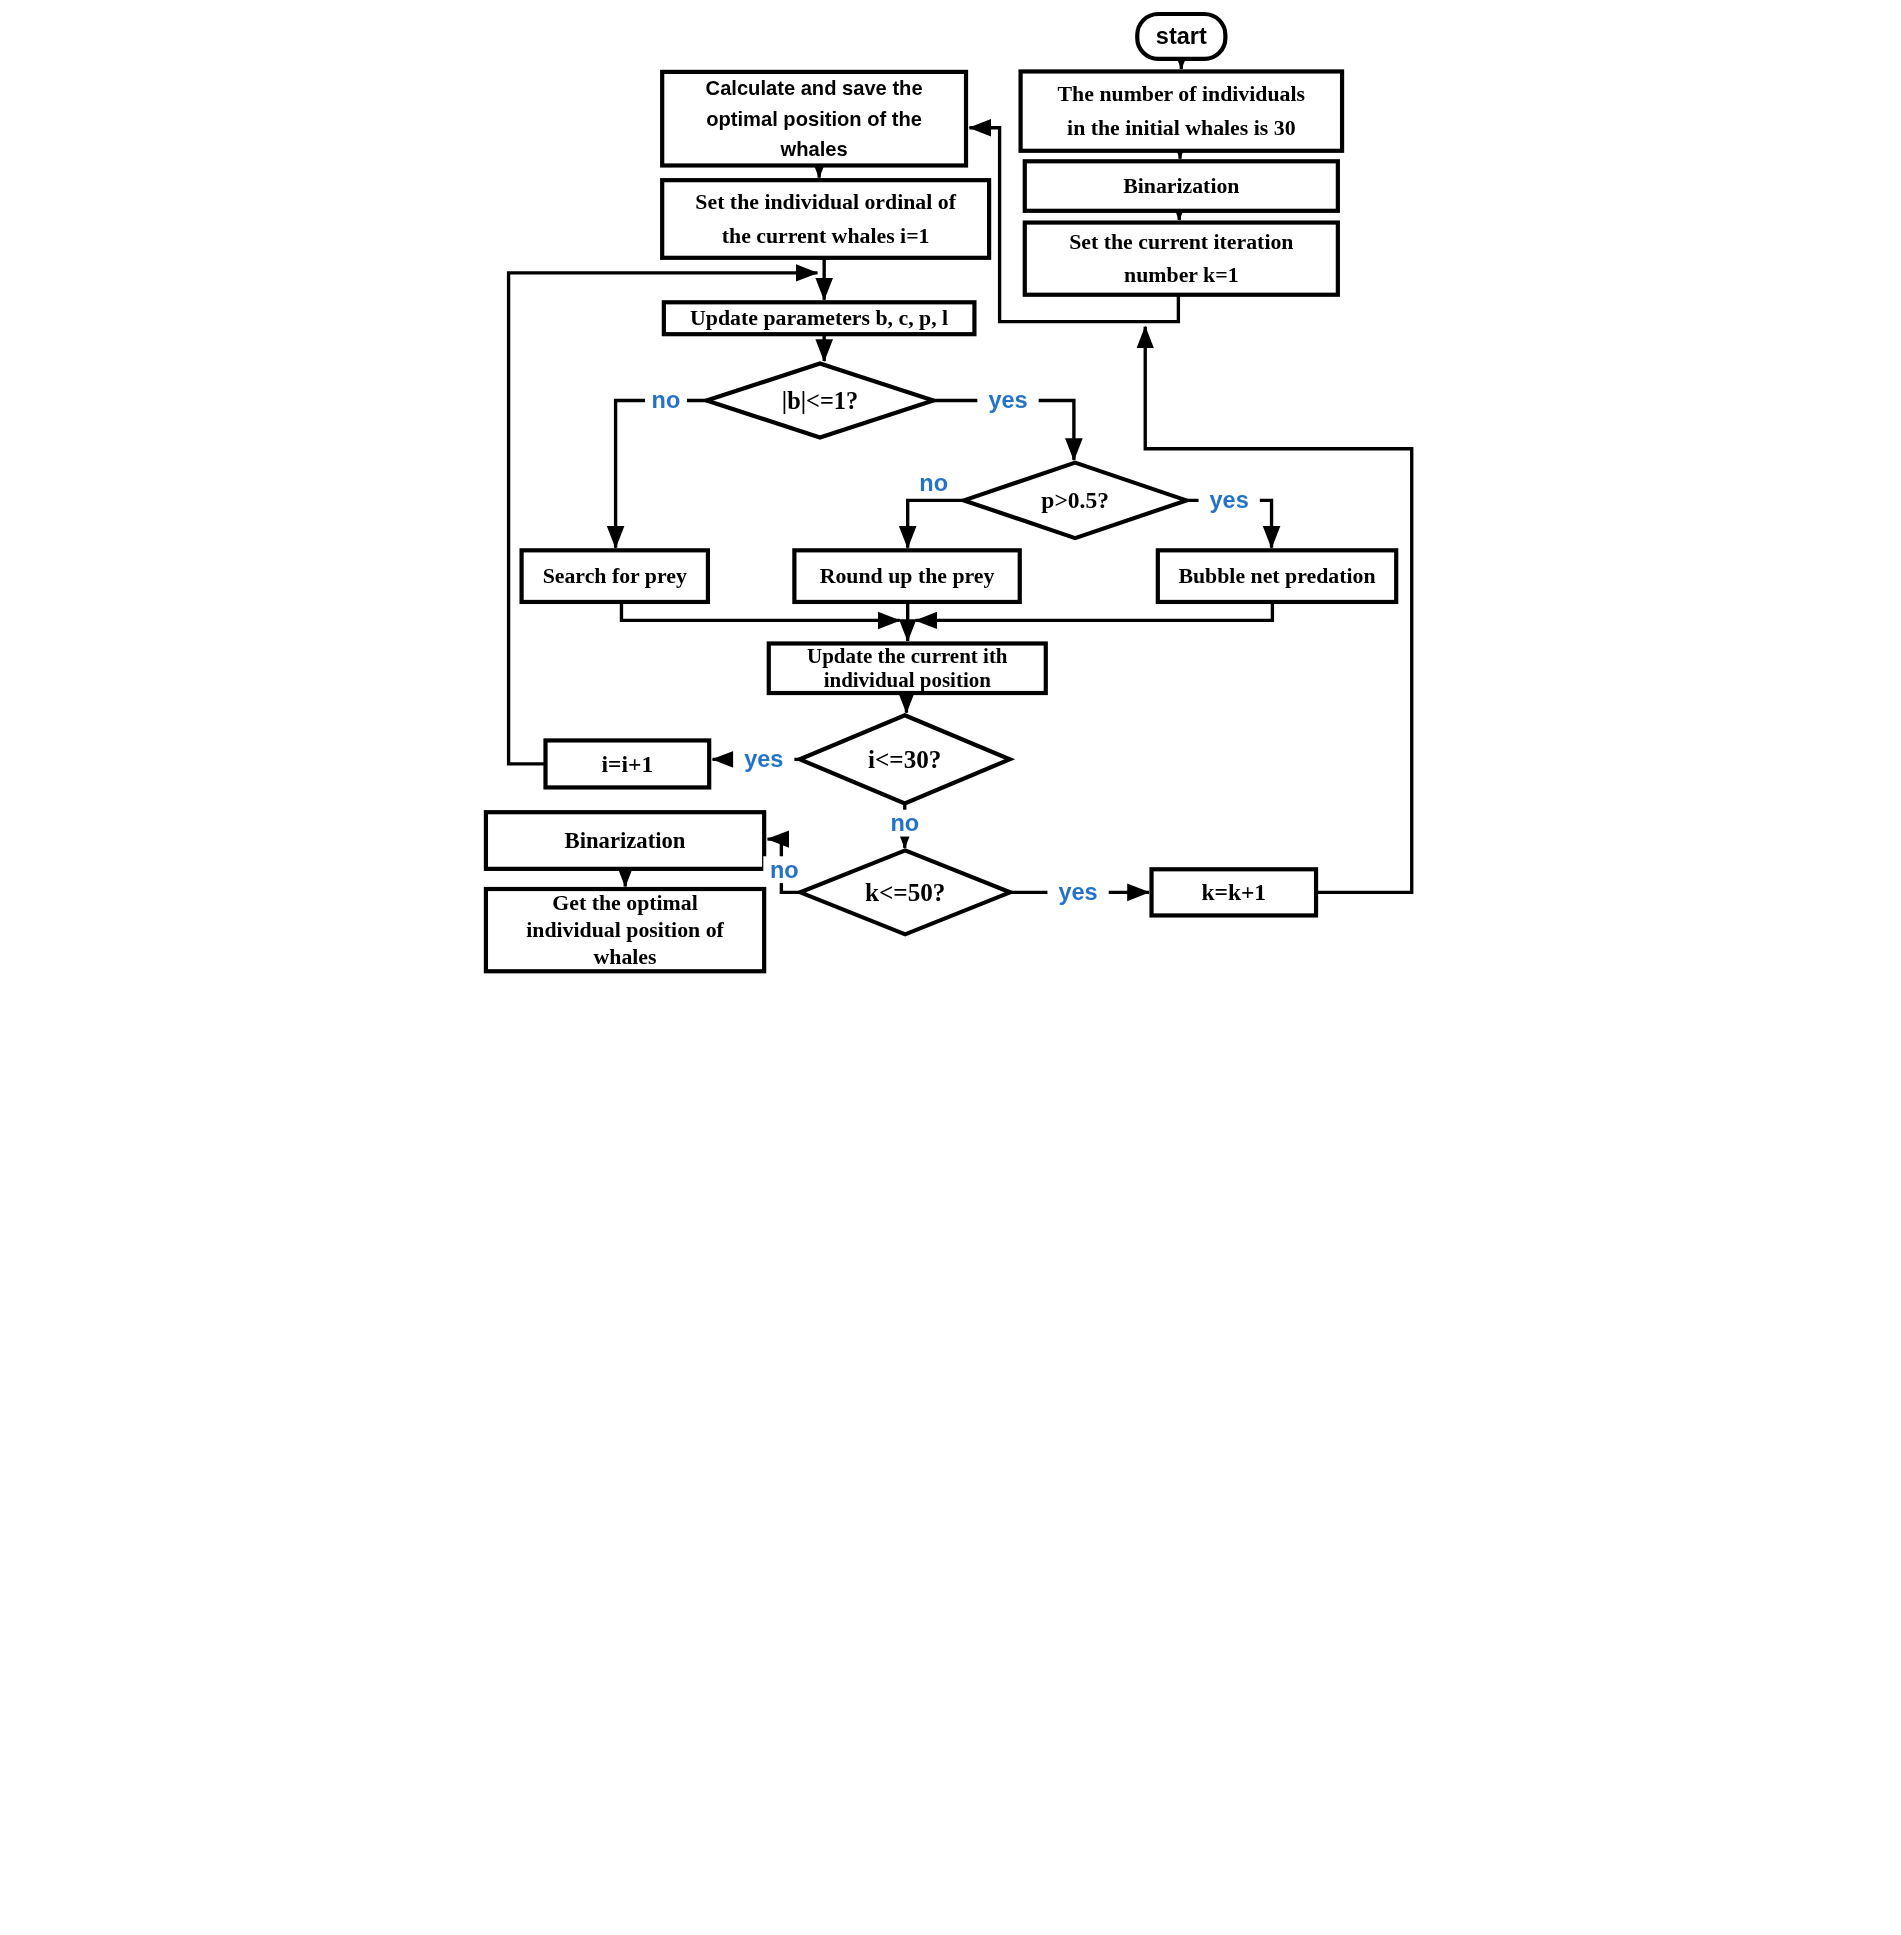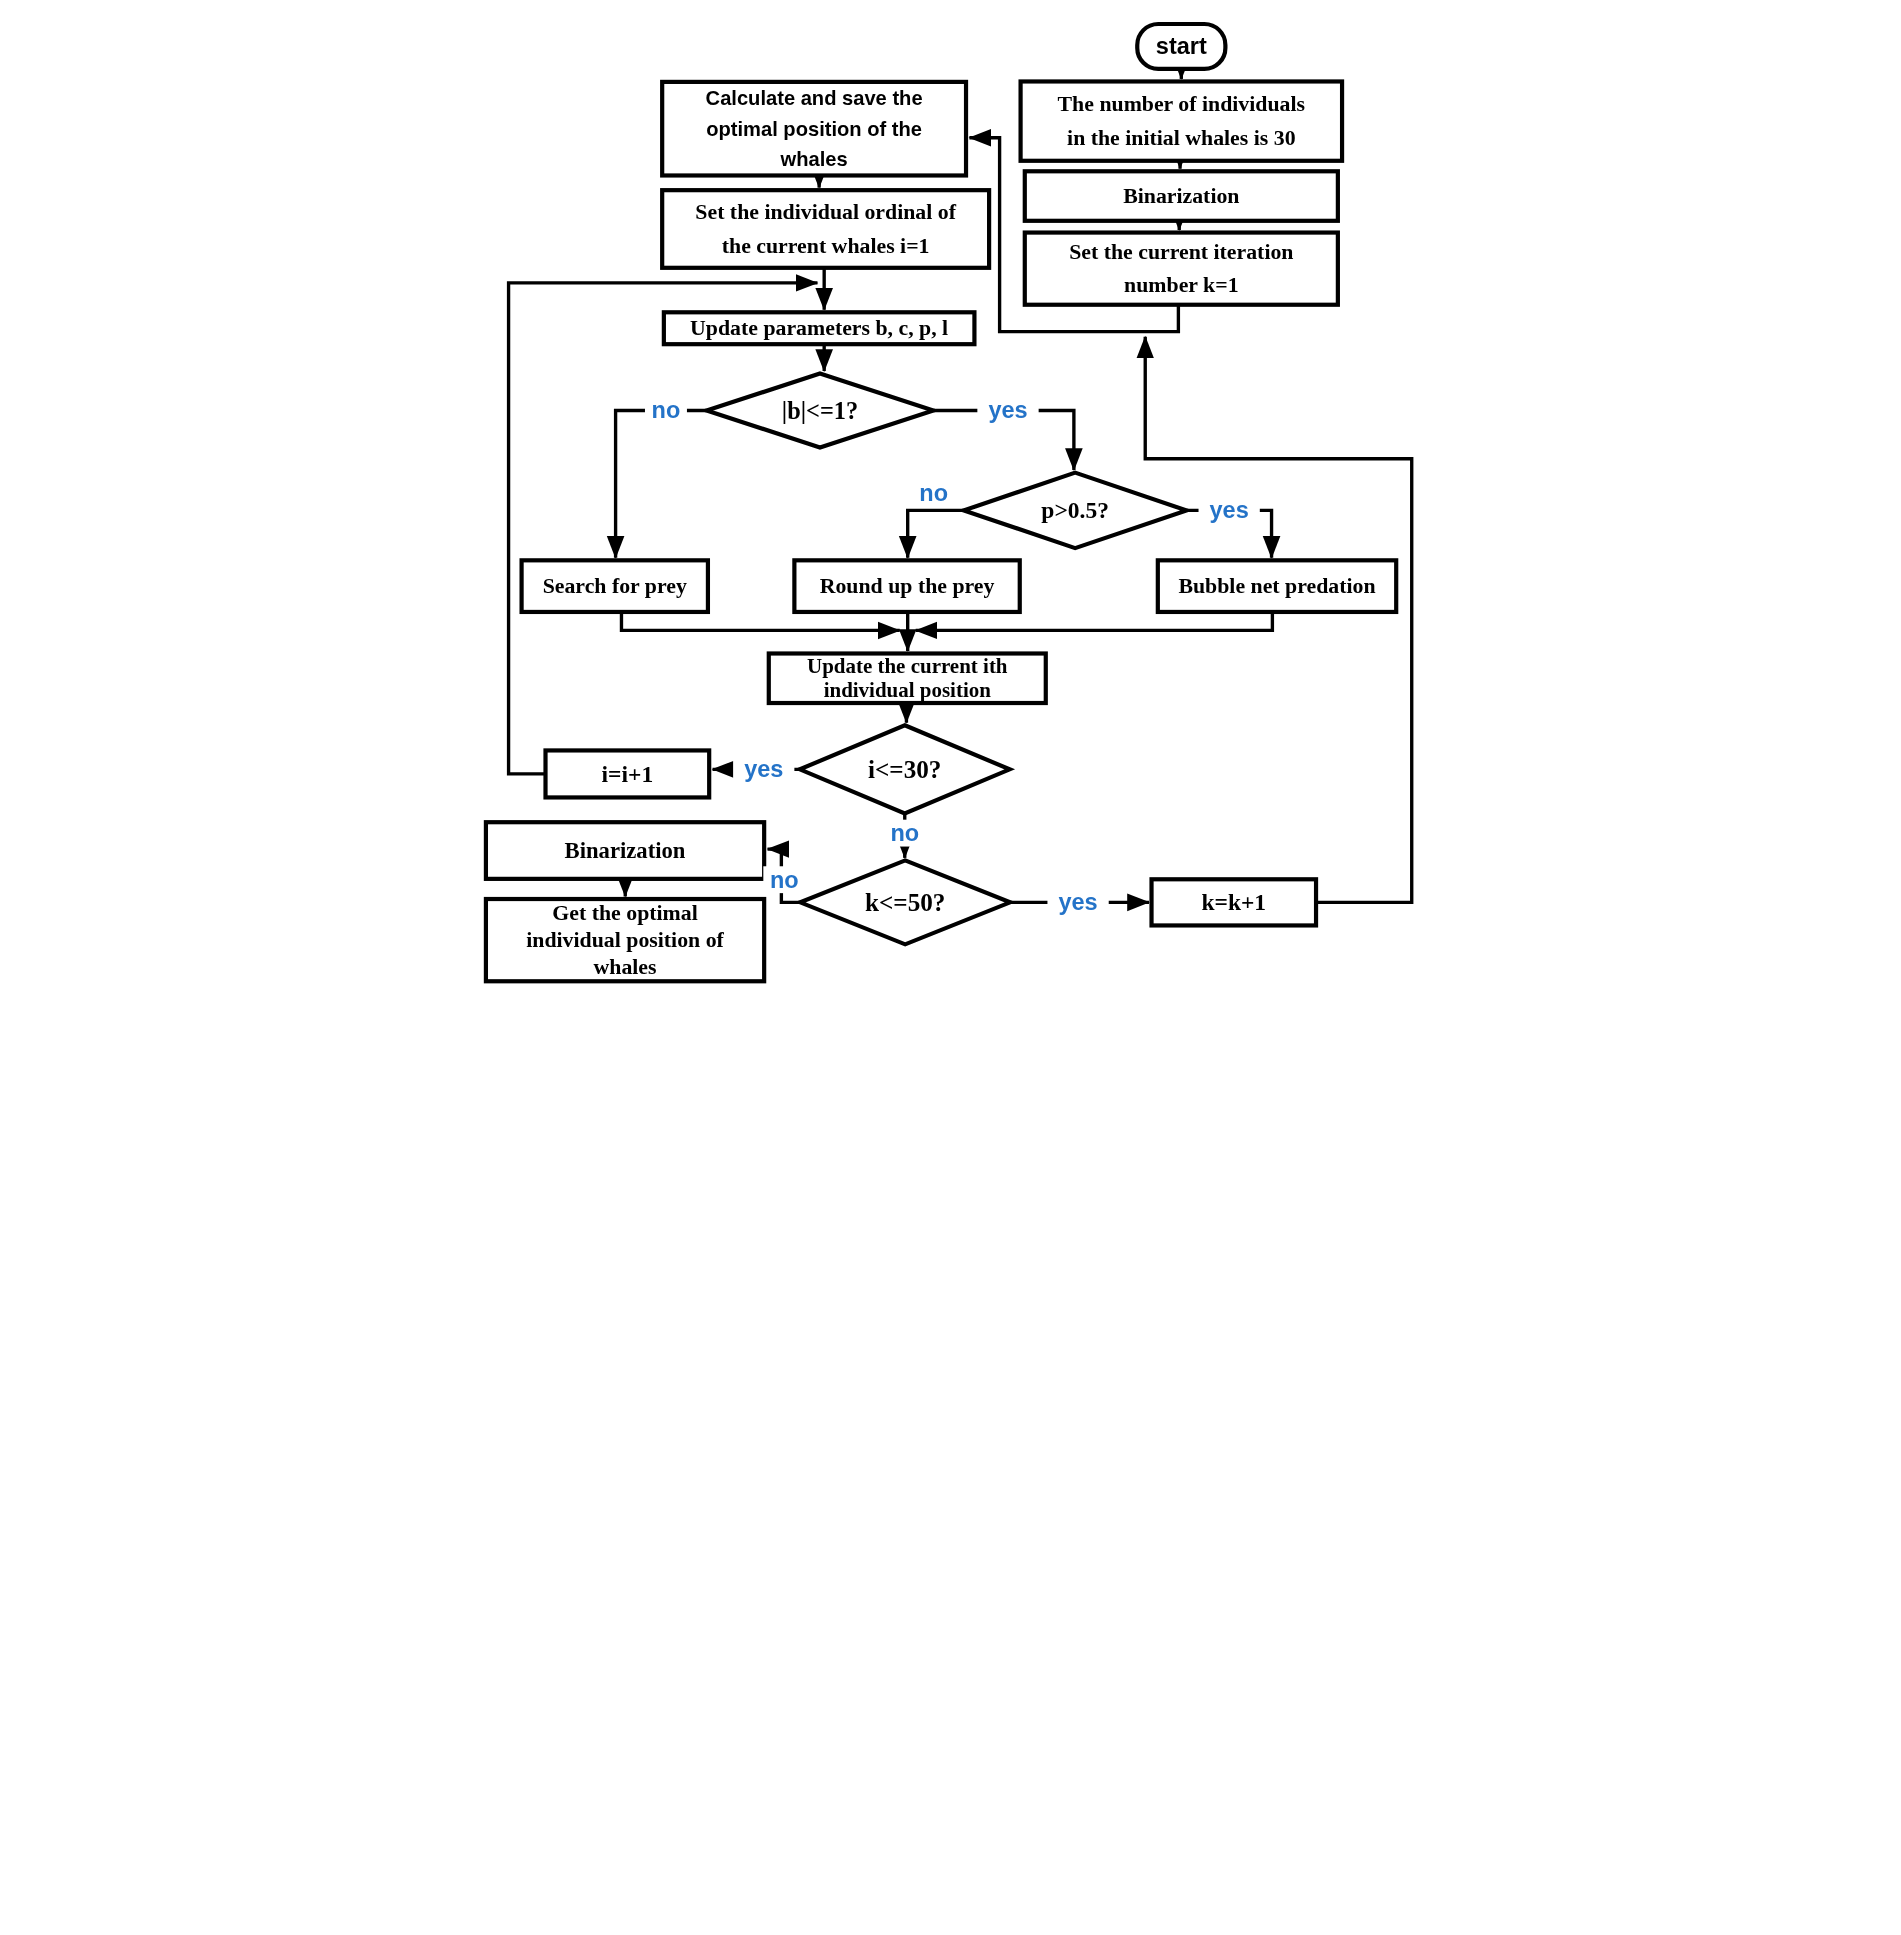--- a/index.html
+++ b/index.html
@@ -1,16 +1,16 @@
 <!DOCTYPE html>
 <html style="font-size:13.4px"><head>
 <meta charset="utf-8">
 <style>
   html,body{margin:0;padding:0;background:#ffffff;}
-  .canvas-wrap{width:951px;margin:16px auto;}
+  .canvas-wrap{width:951px;margin:6px auto;}
   svg{display:block;width:100%;height:auto;background:#fff;}
   .node-shape{fill:#ffffff;stroke:#000000;stroke-width:10;}
   .edge-line{fill:none;stroke:#000000;stroke-width:8;stroke-linejoin:miter;}
   .node-text{font-weight:bold;fill:#000;}
   .font-serif{font-family:"Liberation Serif","DejaVu Serif",serif;}
   .font-sans{font-family:"Liberation Sans","DejaVu Sans",sans-serif;}
   .edge-label-text{font-family:"Liberation Sans","DejaVu Sans",sans-serif;font-weight:bold;}
   .edge-label-bg{fill:#ffffff;}
 </style>
 </head>

